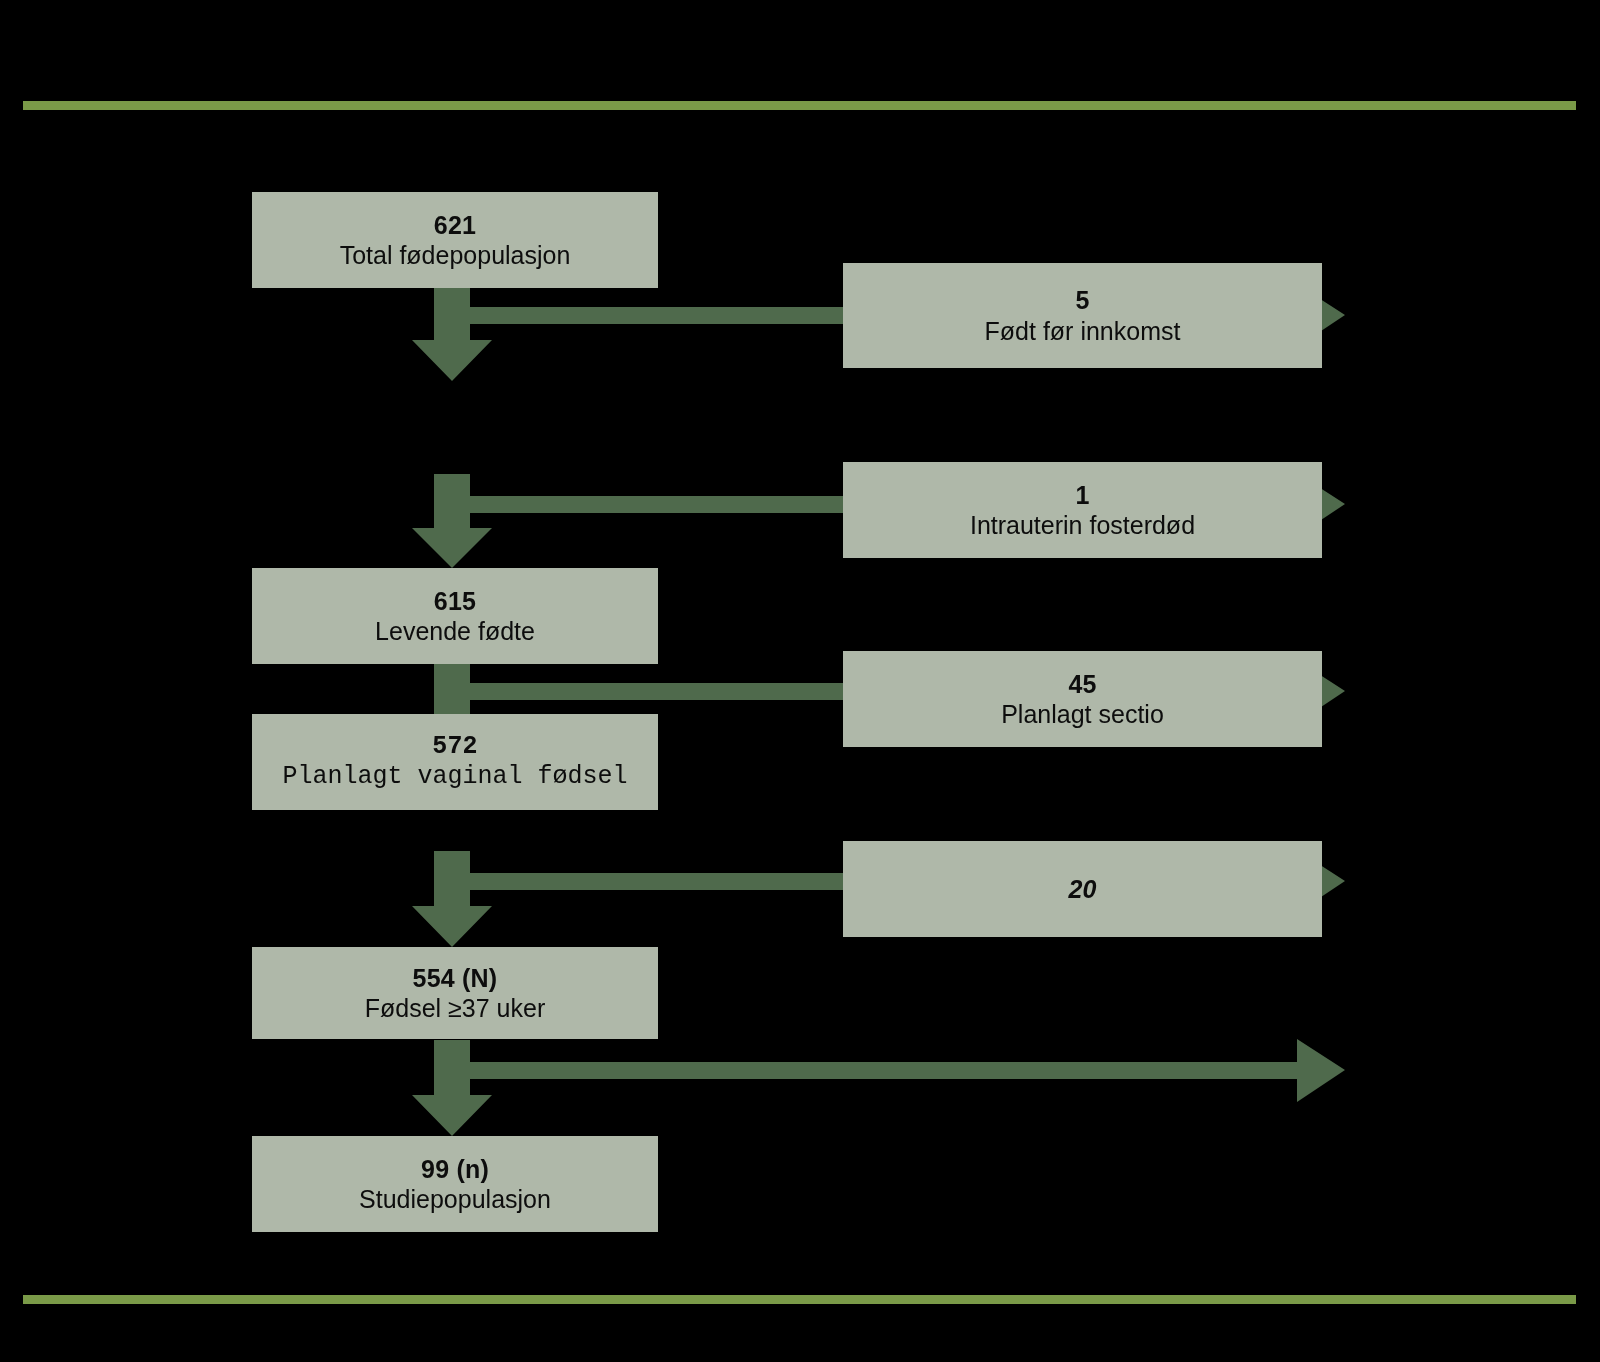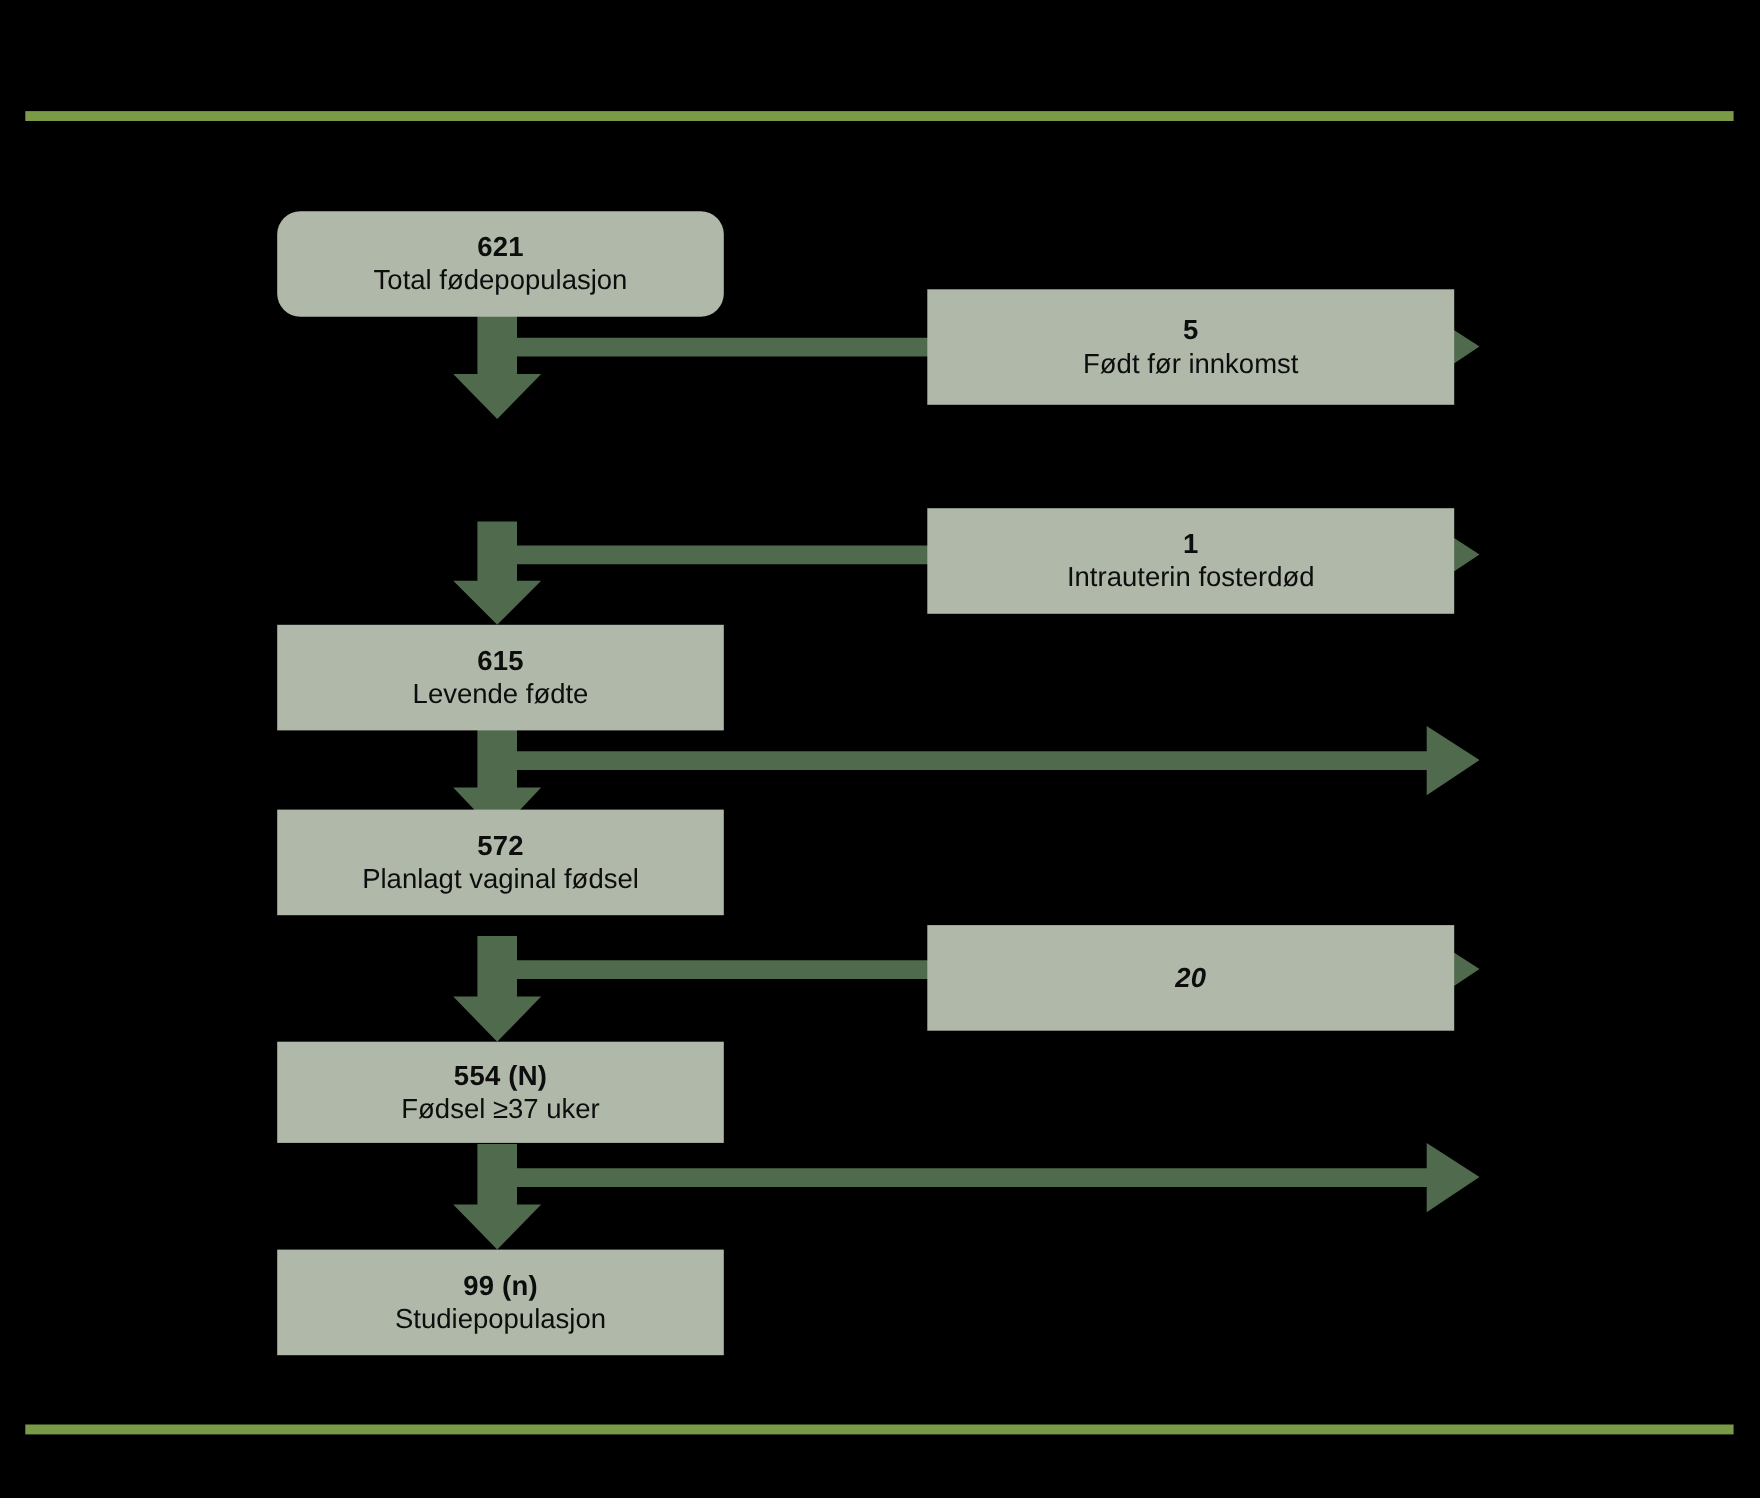--- a/index.html
+++ b/index.html
@@ -48,24 +48,24 @@
     letter-spacing: 0.2px;
   }
   .node .cap {
     font-weight: normal;
     font-size: 25px;
     white-space: nowrap;
   }
 
   
   .main-node { left: 252px; width: 406px; }
-  .m1 { top: 192px;  height: 96px; border-radius: 21px; }
+  .m1 { top: 192px;  height: 96px; }
   .m2 { top: 381px;  height: 96px; }
   .m3 { top: 568px;  height: 96px; text-align: right; }
-  .m4 { top: 736px;  height: 96px; }
+  .m4 { top: 714px;  height: 96px; font-family: Liberation Mono, monospace; }
   .m5 { top: 947px;  height: 92px; }
   .m6 { top: 1136px; height: 96px; }
 
   
   .side-node { left: 843px; width: 479px; }
   .s1 { top: 263px;  height: 105px; }
   .s2 { top: 462px;  height: 96px;  }
   .s3 { top: 651px;  height: 96px;  }
   .s4 { top: 841px;  height: 96px; font-style: italic;  }
   .s5 { top: 1006px; height: 135px; }
@@ -154,19 +154,23 @@
   <div class="node side-node s1">
     <div class="num">5</div>
     <div class="cap">Født før innkomst</div>
   </div>
 
   <div class="node side-node s2">
     <div class="num">1</div>
     <div class="cap">Intrauterin fosterdød</div>
   </div>
 
+  <div class="node side-node s3">
+    <div class="num">45</div>
+    <div class="cap">Planlagt sectio</div>
+  </div>
 
   <div class="node side-node s4">
     <div class="num">20</div>
   </div>
 
 
 </div>
 
 </body></html>

